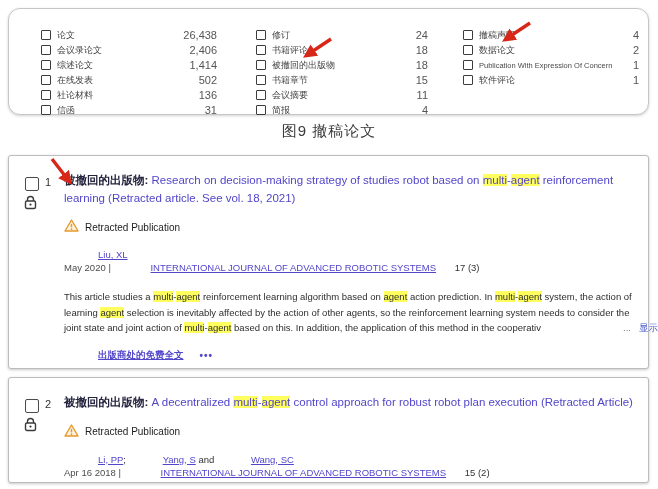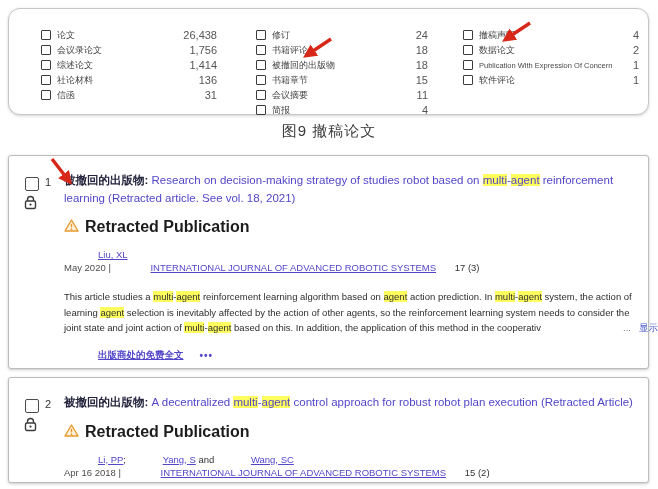--- a/index.html
+++ b/index.html
@@ -32,21 +32,21 @@
   .rlock{position:absolute;left:15px;top:39px;}
   .rcontent{position:absolute;left:55px;top:16px;right:14px;}
 
   .rtitle{font-size:11.5px;line-height:17.5px;cursor:pointer;}
   .rtype{font-weight:bold;color:#23233d;}
   .rtitle .link-part{color:#5246c9;}
   .hl{background:#ffff5d;}
   .link-u{color:#5246c9;text-decoration:underline;cursor:pointer;padding-left:34px;}
 
   .badge-row{display:flex;align-items:center;gap:6px;margin-top:11px;}
-  .badge-text{font-size:16px;font-weight:bold;color:#1d1d1d;text-align:right;}
+  .badge-text{font-size:10px;font-weight:normal;color:#1d1d1d;text-align:right;}
 
   .authors{margin-top:13px;font-size:9.5px;color:#333;}
   .source{margin-top:2px;font-size:9.5px;color:#4c4c4c;}
   .source .journal{margin-left:3px;}
   .source .issue{margin-left:16px;color:#333;}
 
   .abstract{position:relative;margin-top:16px;font-size:9.5px;line-height:15.5px;color:#2e2e2e;width:575px;}
   .show-more-wrap{position:absolute;right:-38px;bottom:0;font-size:9.5px;white-space:nowrap;}
   .dots-gray{color:#777;margin-right:8px;}
   .show-more{color:#4a5cc9;cursor:pointer;}
@@ -66,26 +66,31 @@
 
     <div class="fcol fcol-1">
       <div class="frow">
           <span class="fcheck"></span>
           <span class="flabel">论文</span>
           <span class="fcount">26,438</span>
         </div>
       <div class="frow">
           <span class="fcheck"></span>
           <span class="flabel">会议录论文</span>
-          <span class="fcount">1,756</span>
+          <span class="fcount">2,406</span>
         </div>
       <div class="frow">
           <span class="fcheck"></span>
           <span class="flabel">综述论文</span>
           <span class="fcount">1,414</span>
+        </div>
+      <div class="frow">
+          <span class="fcheck"></span>
+          <span class="flabel">在线发表</span>
+          <span class="fcount">502</span>
         </div>
       <div class="frow">
           <span class="fcheck"></span>
           <span class="flabel">社论材料</span>
           <span class="fcount">136</span>
         </div>
       <div class="frow">
           <span class="fcheck"></span>
           <span class="flabel">信函</span>
           <span class="fcount">31</span>

